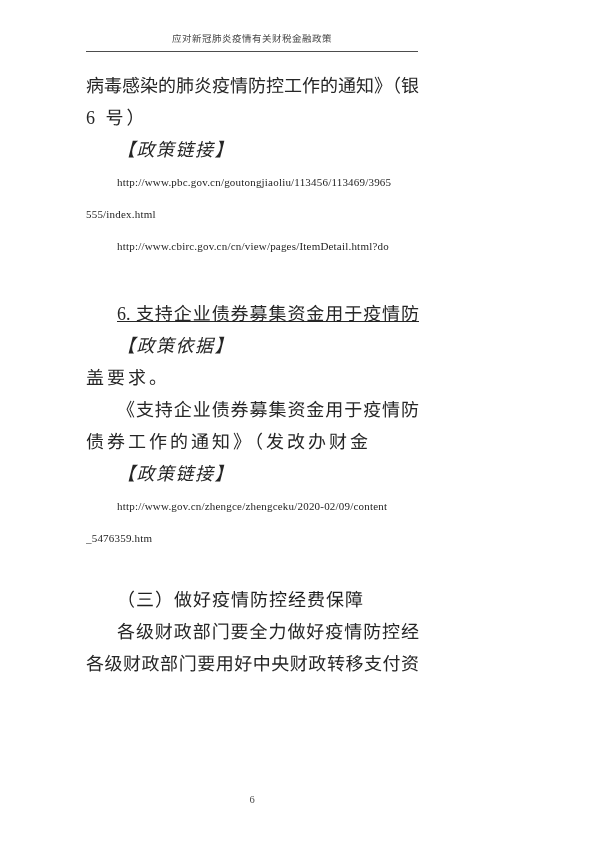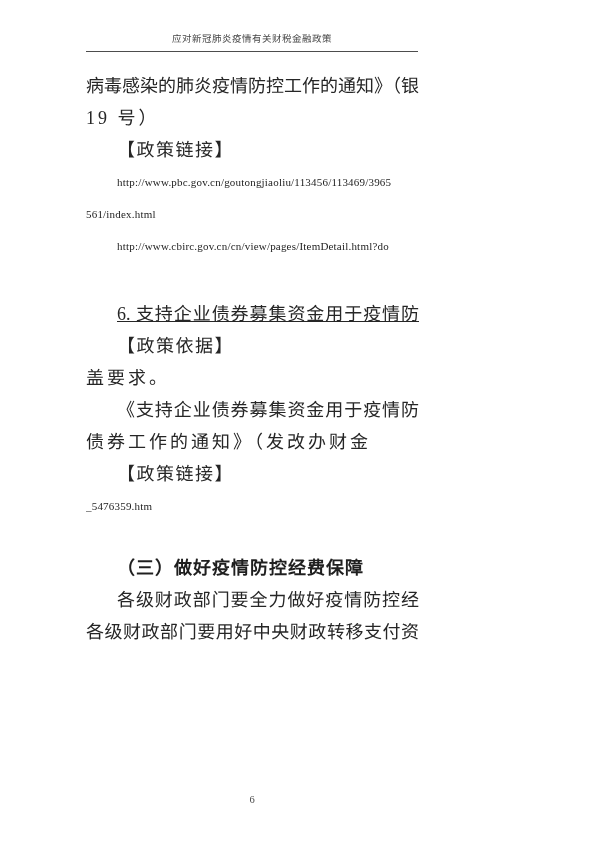--- a/index.html
+++ b/index.html
@@ -39,29 +39,29 @@
     overflow: hidden;
     letter-spacing: 0;
     color: #262626;
   }
   .indent { padding-left: 31px; }
   .stretch {
     text-align: justify;
     text-align-last: justify;
   }
   .sp { letter-spacing: 3px; }        
-  .label { letter-spacing: 1.5px; }
+  .label { letter-spacing: 1.5px; font-style: italic; }
   .url {
     font-size: 11px;
     white-space: nowrap;
     letter-spacing: 0.2px;
     color: #1d1d1d;
   }
   .heading {
-    font-weight: 700;
+    font-weight: 400;
     letter-spacing: 1px;
     color: #1f1f1f;
   }
   .gap-lg { margin-top: 36px; text-decoration: underline; }
   .gap-md { margin-top: 30px; }
   .page-number {
     position: absolute;
     left: 0;
     right: 0;
     bottom: 55px;
@@ -76,39 +76,40 @@
 <div class="page">
 
   <div class="running-header">
     <div class="title">应对新冠肺炎疫情有关财税金融政策</div>
     <div class="header-rule"></div>
   </div>
 
   <div class="content">
 
     <div class="line stretch">病毒感染的肺炎疫情防控工作的通知》（银保监办发〔2020〕</div>
-    <div class="line sp">19 号）</div>
+    <div class="line sp">6 号）</div>
 
     <div class="line sp indent label">【政策链接】</div>
 
     <div class="line url indent">http://www.pbc.gov.cn/goutongjiaoliu/113456/113469/3965</div>
-    <div class="line url">561/index.html</div>
+    <div class="line url">555/index.html</div>
 
     <div class="line url indent">http://www.cbirc.gov.cn/cn/view/pages/ItemDetail.html?do</div>
 
     <div class="line stretch indent gap-lg">6. 支持企业债券募集资金用于疫情防控相关医疗服务、</div>
     <div class="line sp indent label">【政策依据】</div>
 
     <div class="line sp">盖要求。</div>
 
     <div class="line stretch indent">《支持企业债券募集资金用于疫情防控相关医疗服务</div>
     <div class="line sp">债券工作的通知》（发改办财金〔2020〕165 号）</div>
 
     <div class="line sp indent label">【政策链接】</div>
 
+    <div class="line url indent">http://www.gov.cn/zhengce/zhengceku/2020-02/09/content</div>
     <div class="line url">_5476359.htm</div>
 
     <div class="line heading indent gap-md">（三）做好疫情防控经费保障</div>
 
     <div class="line stretch indent">各级财政部门要全力做好疫情防控经费保障工作。地方</div>
     <div class="line stretch">各级财政部门要用好中央财政转移支付资金，同时千方百计</div>
 
   </div>
 
   <div class="page-number">6</div>

